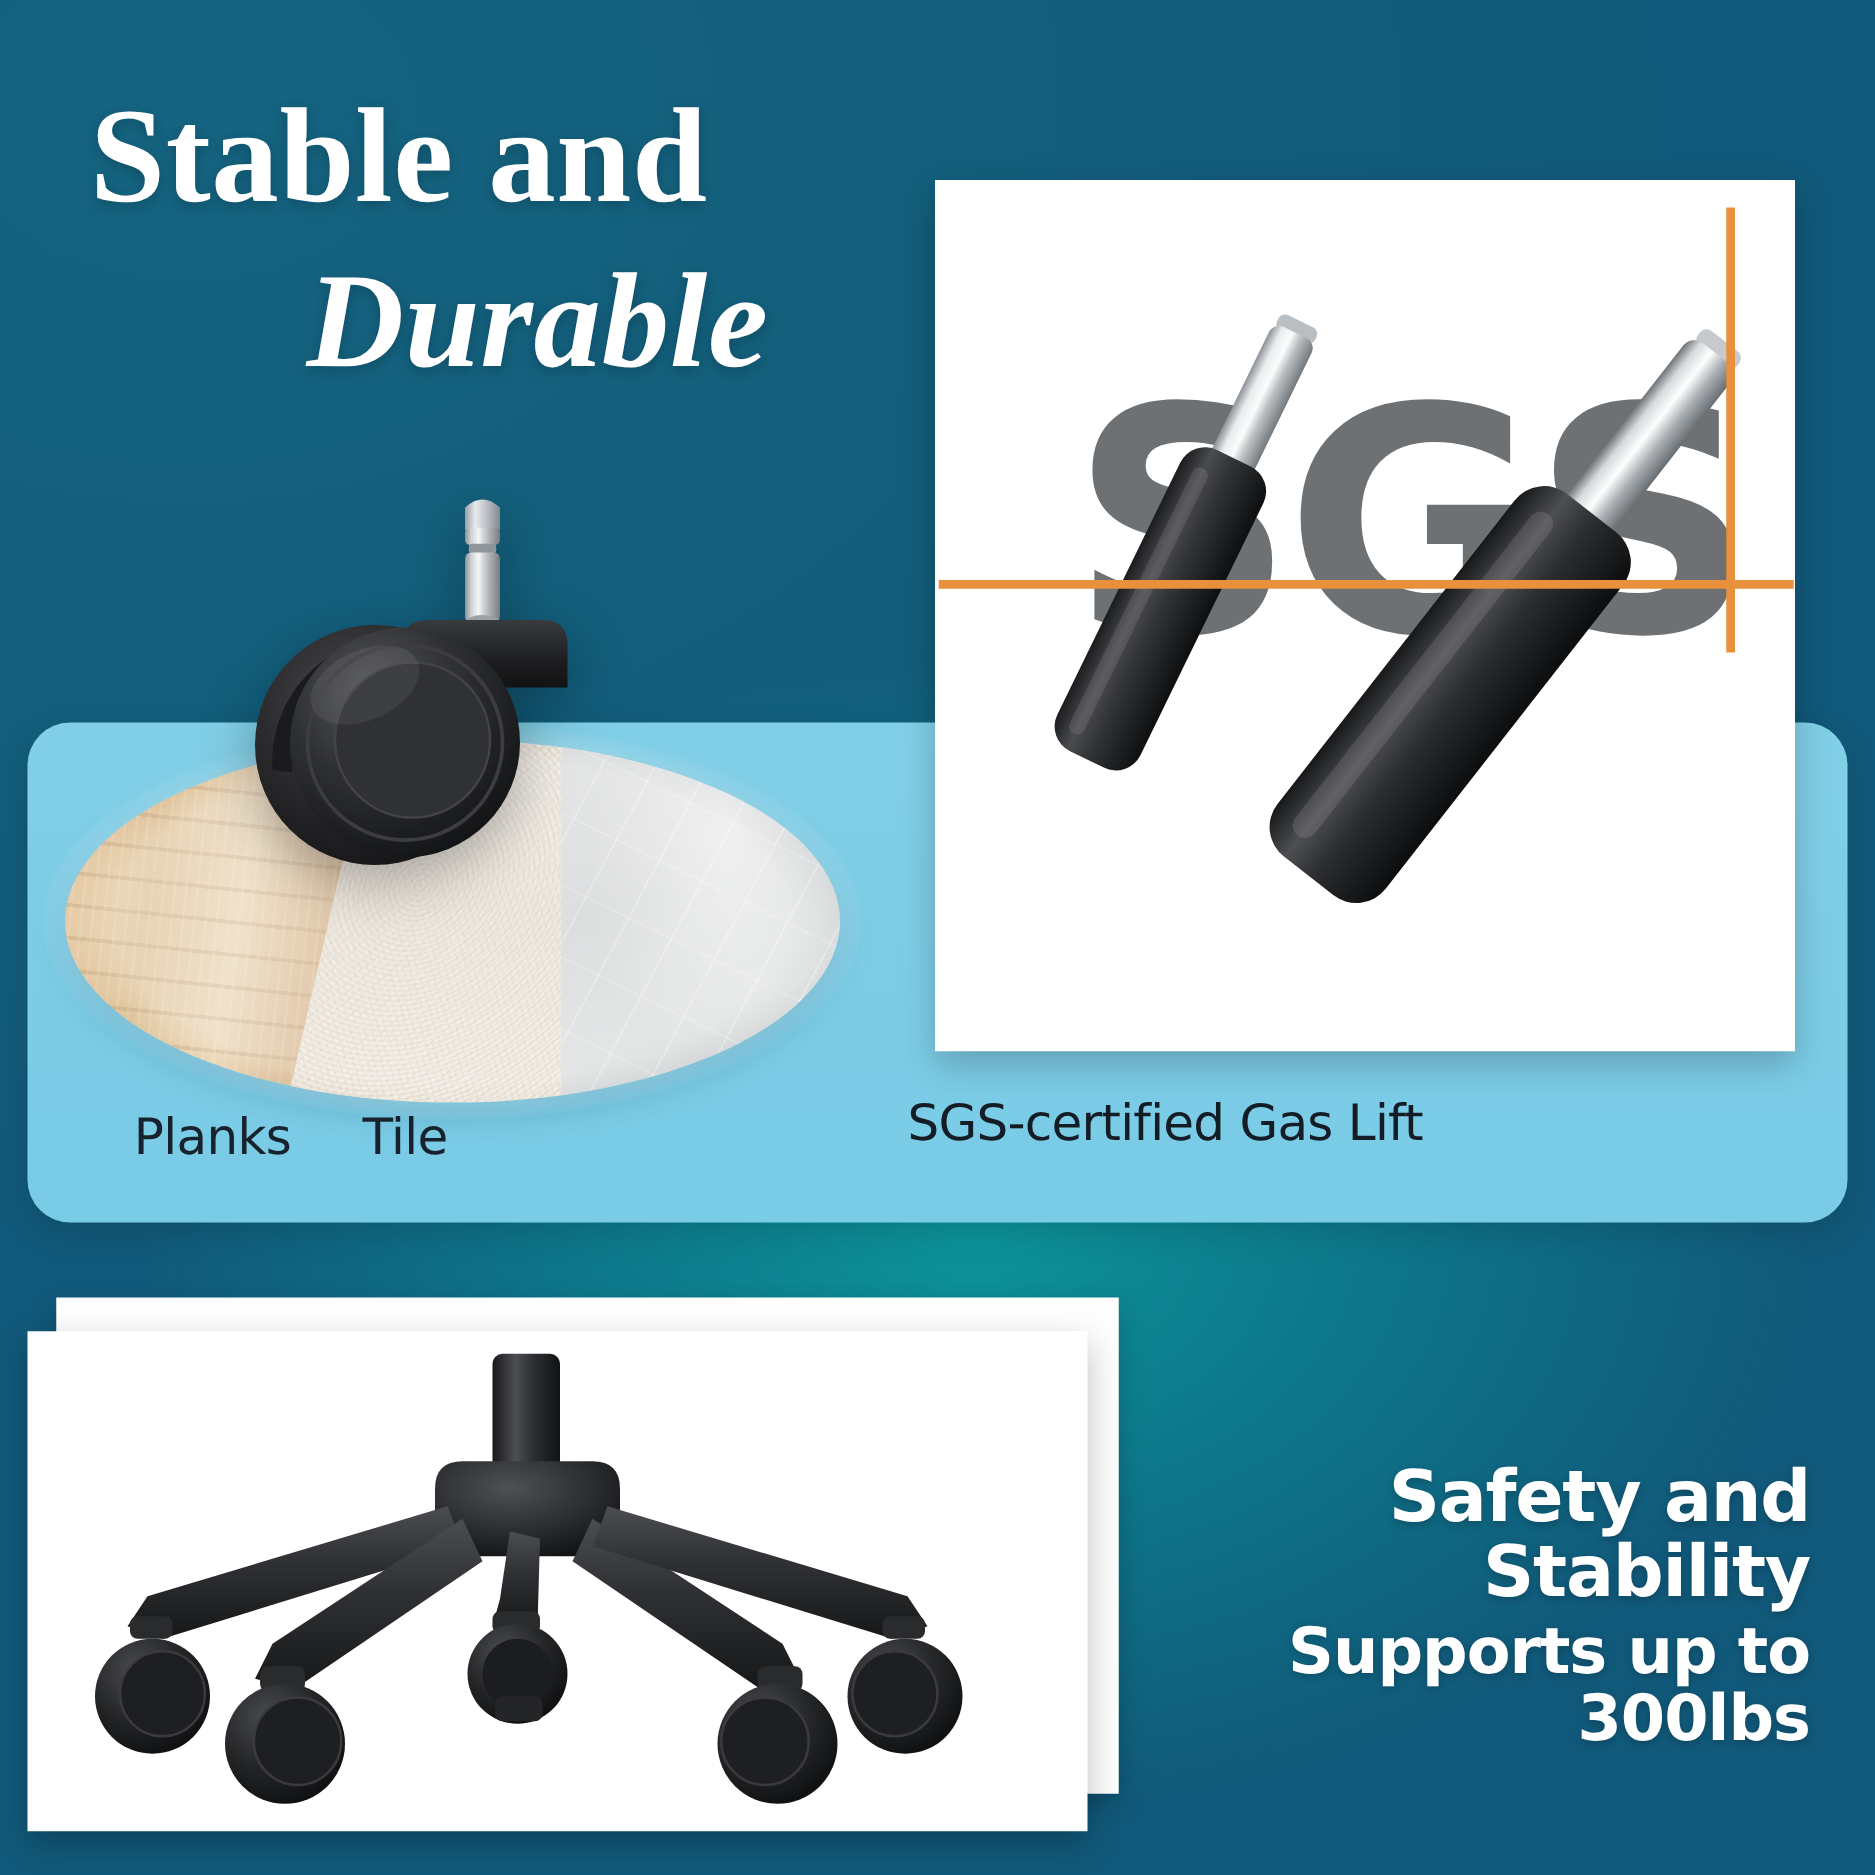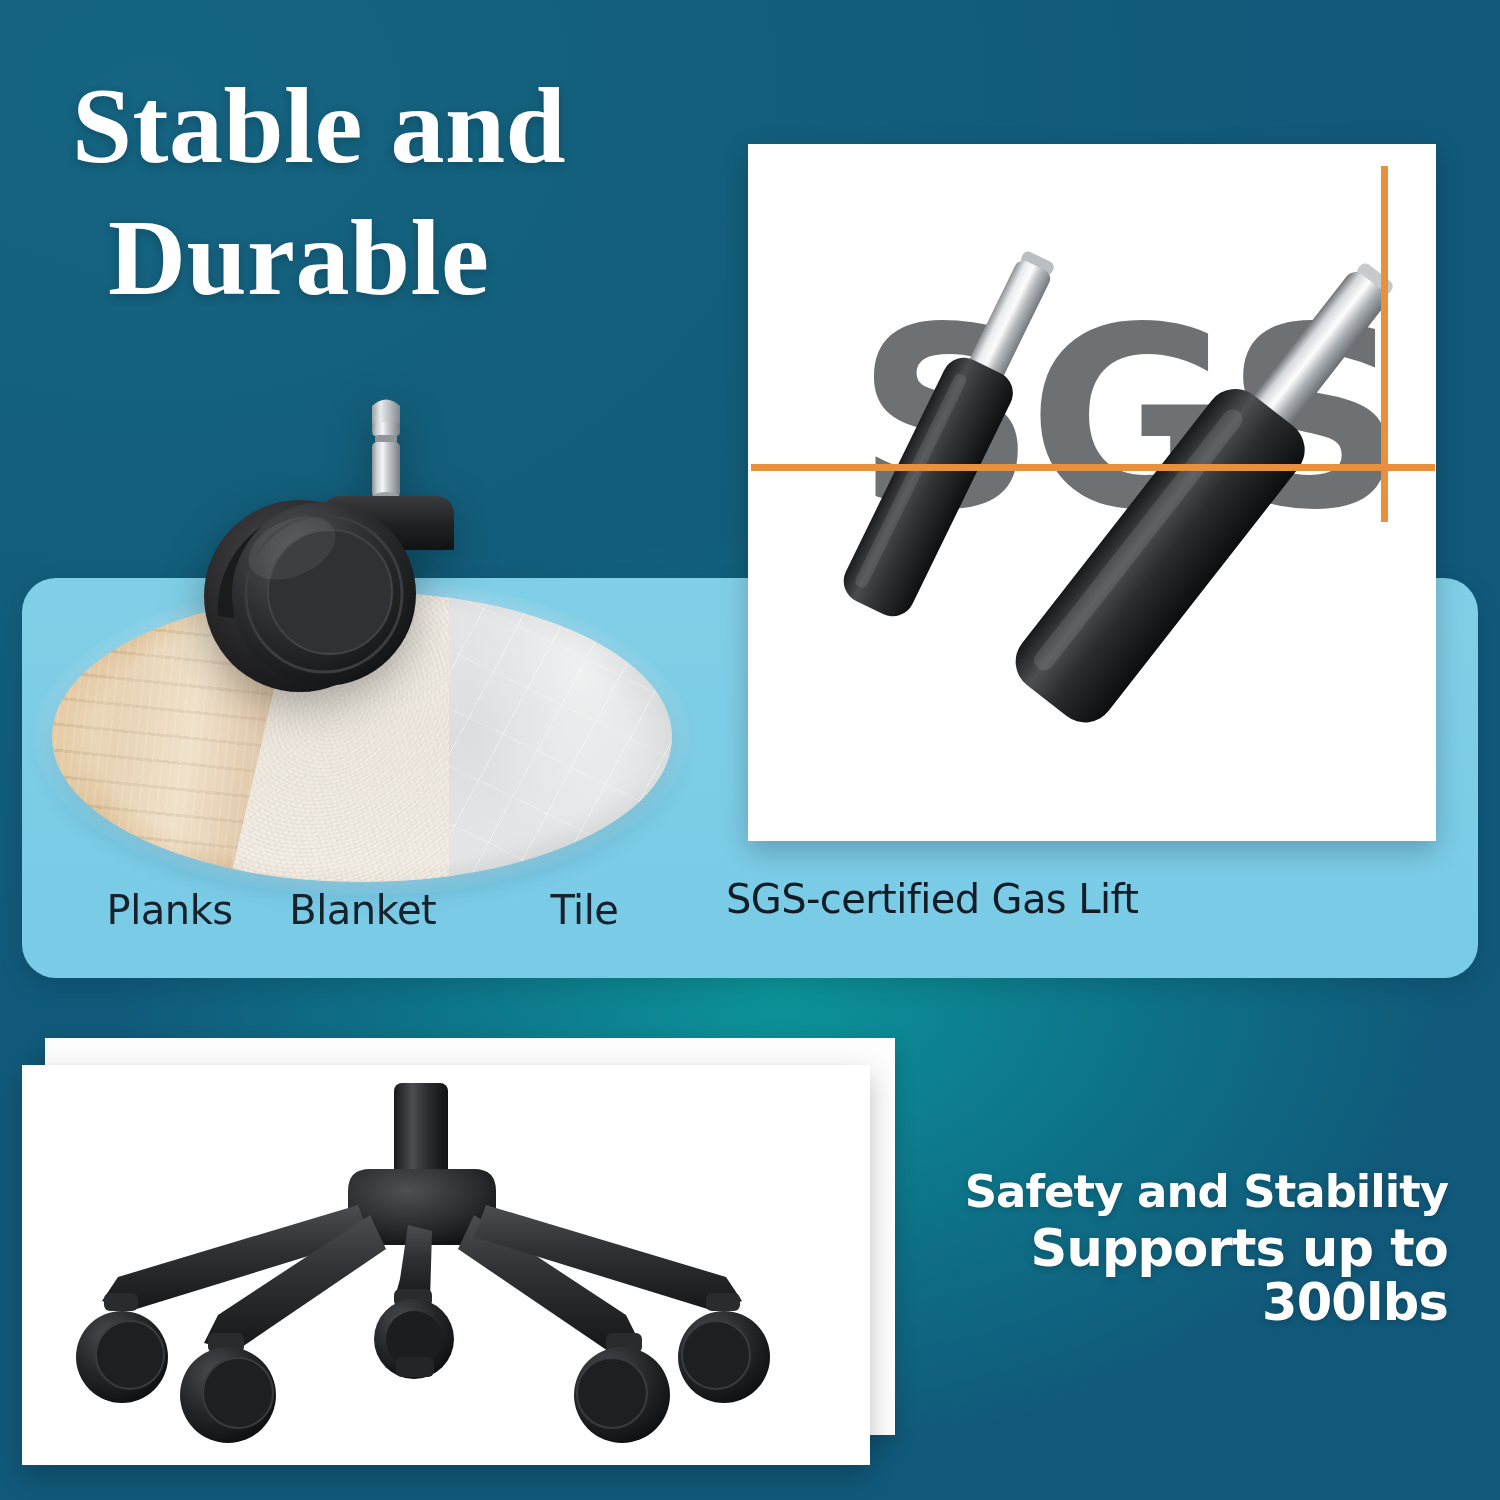--- a/index.html
+++ b/index.html
@@ -20,21 +20,21 @@
   
   .title{
     position:absolute;left:72px;top:60px;width:680px;
     font-family:"Liberation Serif", "DejaVu Serif", serif;
     font-weight:700;color:#ffffff;
     font-size:108px;line-height:1.22;
     letter-spacing:0.5px;
     text-shadow:0 3px 10px rgba(0,0,0,0.22);
   }
   .title .l1{display:block;text-align:left;}
-  .title .l2{display:block;text-align:left;padding-left:36px;}
+  .title .l2{display:block;text-align:center;padding-left:36px;font-style:italic;}
 
   
   .lightpanel{
     position:absolute;left:22px;top:578px;width:1456px;height:400px;
     background:linear-gradient(180deg,#81cfe7 0%, #7ccce6 60%, #79cbe6 100%);
     border-radius:34px;
     box-shadow:0 8px 26px rgba(0,0,0,0.13);
   }
 
   
@@ -145,21 +145,21 @@
   .chairbase{position:absolute;left:0;top:0;width:848px;height:400px;}
 
   
   .safety{
     position:absolute;right:52px;top:1168px;width:560px;
     text-align:right;color:#ffffff;
     font-family:"DejaVu Sans", sans-serif;
     text-shadow:0 2px 7px rgba(0,0,0,0.22);
   }
   .safety .head{
-    display:block;font-size:45px;font-weight:700;line-height:1.06;
+    display:block;font-size:57px;font-weight:700;line-height:1.06;
     letter-spacing:-1px;
   }
   .safety .sub{
     display:block;font-size:51px;font-weight:700;line-height:1.07;
     letter-spacing:-0.8px;margin-top:6px;
   }
 </style>
 </head>
 <body>
 
@@ -231,21 +231,20 @@
       <ellipse cx="128" cy="216" rx="78" ry="78" fill="none" stroke="#3c3d41" stroke-width="3"></ellipse>
       <ellipse cx="134" cy="214" rx="62" ry="62" fill="#303134"></ellipse>
       <ellipse cx="134" cy="214" rx="62" ry="62" fill="none" stroke="#434448" stroke-width="2"></ellipse>
 
       <ellipse cx="96" cy="170" rx="46" ry="28" fill="rgba(255,255,255,0.07)" transform="rotate(-24 96 170)"></ellipse>
     </svg>
   </div>
 
   <div class="floor-labels">
     <span class="lbl-planks">Planks</span>
-    <span class="lbl-blanket">Blanket</span>
     <span class="lbl-tile">Tile</span>
   </div>
 
   <div class="sgs-card">
     <div class="sgs-watermark">SGS</div>
 
     <svg class="gaslift" viewBox="0 0 688 697" xmlns="http://www.w3.org/2000/svg">
       <defs>
         <linearGradient id="rodA" x1="0" y1="0" x2="1" y2="0">
           <stop offset="0%" stop-color="#8b9095"></stop>

